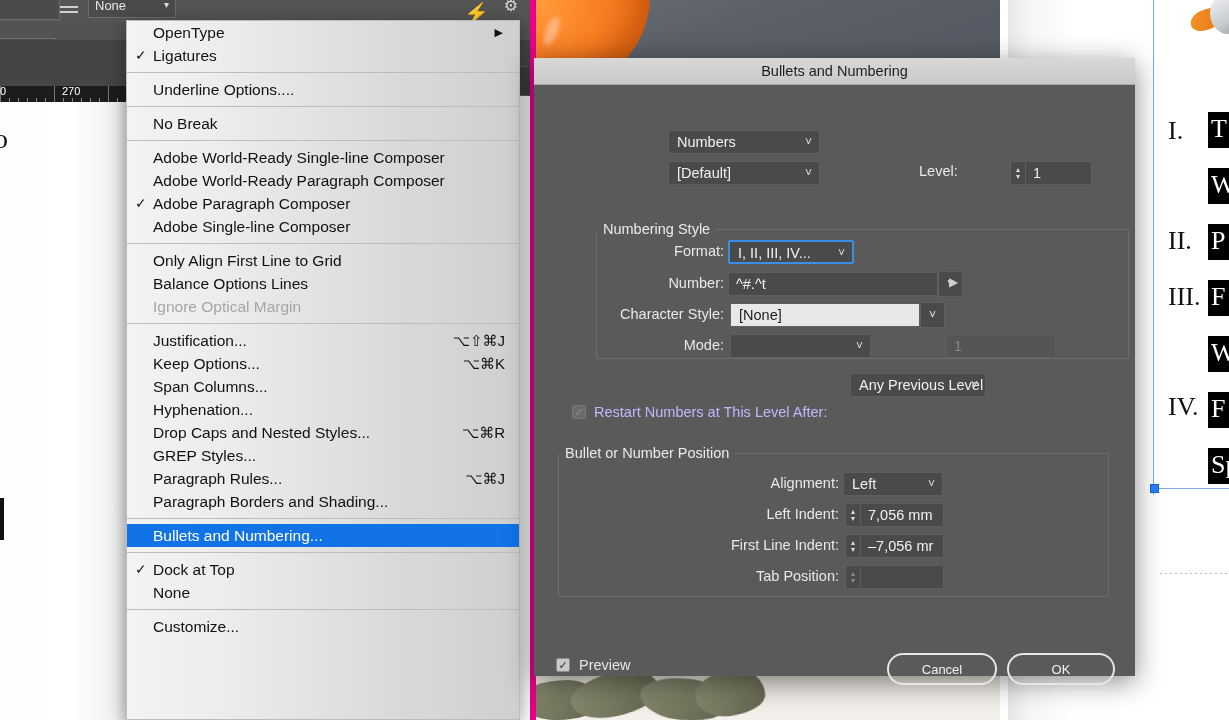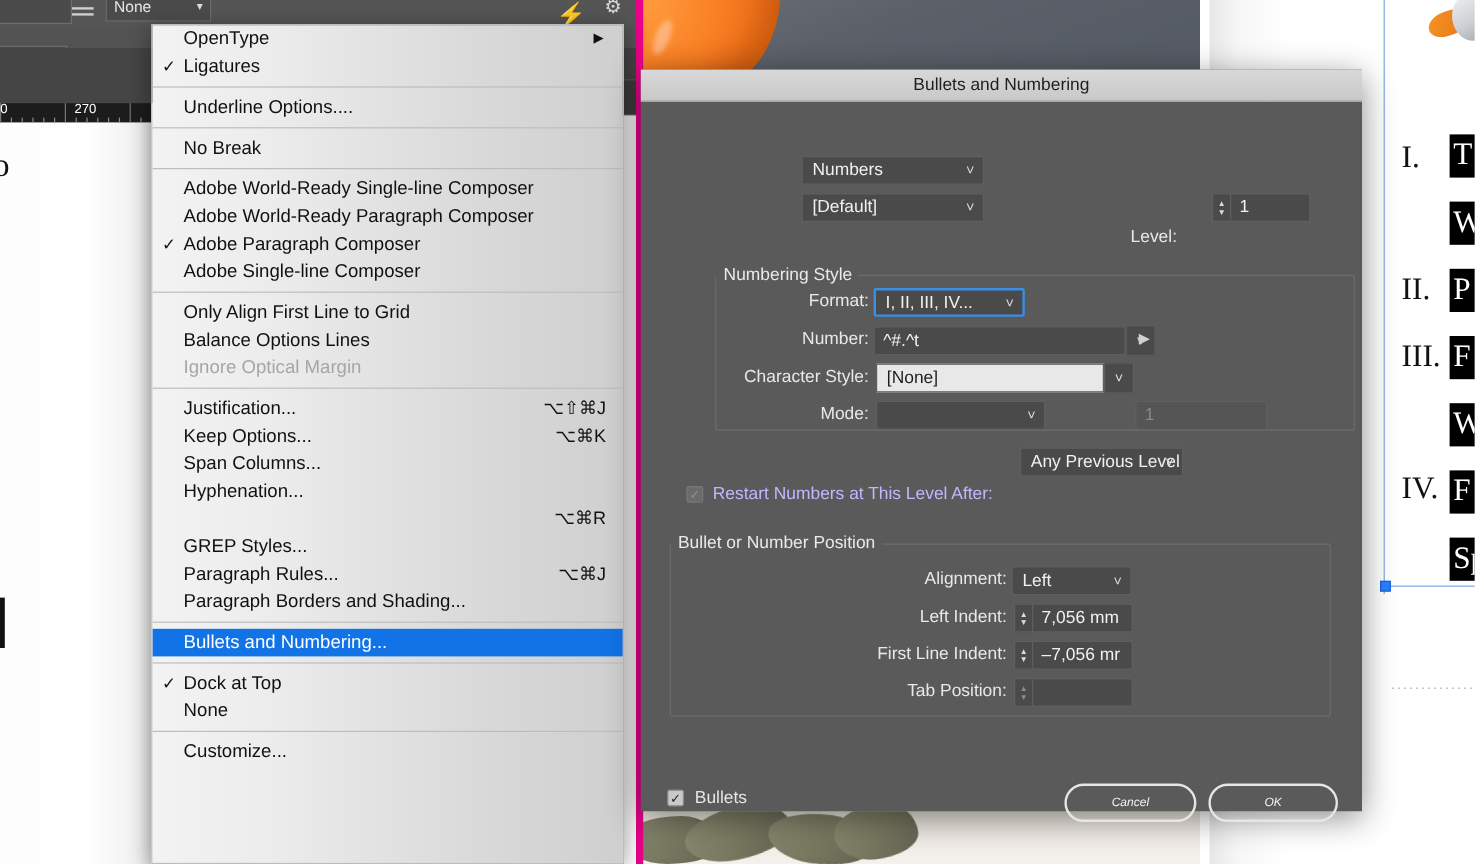--- a/index.html
+++ b/index.html
@@ -276,22 +276,22 @@
 
   .chkbox {
     width: 14px; height: 14px; background: #c9c9c9; border: 1px solid #8c8c8c;
     display: inline-flex; align-items: center; justify-content: center;
     color: #2a2a2a; font-size: 11px; border-radius: 2px;
   }
   .chkbox.dis { background: #6b6b6b; border-color: #777; color: #8f8f8f; }
 
   .btn {
     height: 32px; border-radius: 16px; border: 2px solid #e6e6e6;
-    background: transparent; color: #f2f2f2; font-size: 10px;
-    display: flex; align-items: center; justify-content: center; font-style: italic;
+    background: transparent; color: #f2f2f2; font-size: 13px;
+    display: flex; align-items: center; justify-content: center;
   }
   .dim-text { color: #c4b5fd; }
   .arrow-right { color: #cfcfcf; font-size: 12px; }
 </style>
 </head>
 <body>
 
 <div id="root">
 
   <div class="canvas-bg"></div>
@@ -397,21 +397,21 @@
       <div class="mi"><span>Adobe Single-line Composer</span></div>
       <div class="sep"></div>
       <div class="mi"><span>Only Align First Line to Grid</span></div>
       <div class="mi"><span>Balance Options Lines</span></div>
       <div class="mi dim"><span>Ignore Optical Margin</span></div>
       <div class="sep"></div>
       <div class="mi"><span>Justification...</span><span class="sc">⌥⇧⌘J</span></div>
       <div class="mi"><span>Keep Options...</span><span class="sc">⌥⌘K</span></div>
       <div class="mi"><span>Span Columns...</span></div>
       <div class="mi"><span>Hyphenation...</span></div>
-      <div class="mi"><span class="sc">⌥⌘R</span></div>
+      <div class="mi"><span>Drop Caps and Nested Styles...</span><span class="sc">⌥⌘R</span></div>
       <div class="mi"><span>GREP Styles...</span></div>
       <div class="mi"><span>Paragraph Rules...</span><span class="sc">⌥⌘J</span></div>
       <div class="mi"><span>Paragraph Borders and Shading...</span></div>
       <div class="sep"></div>
       <div class="mi sel"><span>Bullets and Numbering...</span></div>
       <div class="sep"></div>
       <div class="mi"><span class="chk">✓</span><span>Dock at Top</span></div>
       <div class="mi"><span>None</span></div>
       <div class="sep"></div>
       <div class="mi"><span>Customize...</span></div>
@@ -430,21 +430,21 @@
       </div>
 
       <div class="row" style="left:0;top:78px;width:270px;justify-content:flex-end;">
         <span class="lbl">List:</span>
       </div>
       <div class="sel-dark" style="position:absolute;left:134px;top:76px;width:152px;">
         <span>[Default]</span>
         <span class="cv">˅</span>
       </div>
 
-      <div class="row" style="left:385px;top:78px;width:85px;justify-content:center;margin-top:27px;">
+      <div class="row" style="left:385px;top:78px;width:85px;justify-content:flex-start;">
         <span class="lbl">Level:</span>
       </div>
       <div style="position:absolute;left:476px;top:76px;display:flex;">
         <div class="stepper">
             <span>▴</span>
             <span>▾</span>
           </div>
         <div class="inp-dark" style="width:67px;">1</div>
       </div>
 
@@ -535,21 +535,21 @@
       <div style="position:absolute;left:311px;top:480px;display:flex;">
         <div class="stepper dis">
             <span>▴</span>
             <span>▾</span>
           </div>
         <div class="inp-dark" style="width:84px;"></div>
       </div>
 
       <div style="position:absolute;left:22px;top:572px;display:flex;align-items:center;gap:9px;">
         <span class="chkbox">✓</span>
-        <span>Bullets</span>
+        <span>Preview</span>
       </div>
       <div class="btn" style="position:absolute;left:353px;top:568px;width:110px;">Cancel</div>
       <div class="btn" style="position:absolute;left:473px;top:568px;width:108px;">OK</div>
 
     </div>
   </div>
 
 </div>
 
 </body></html>

